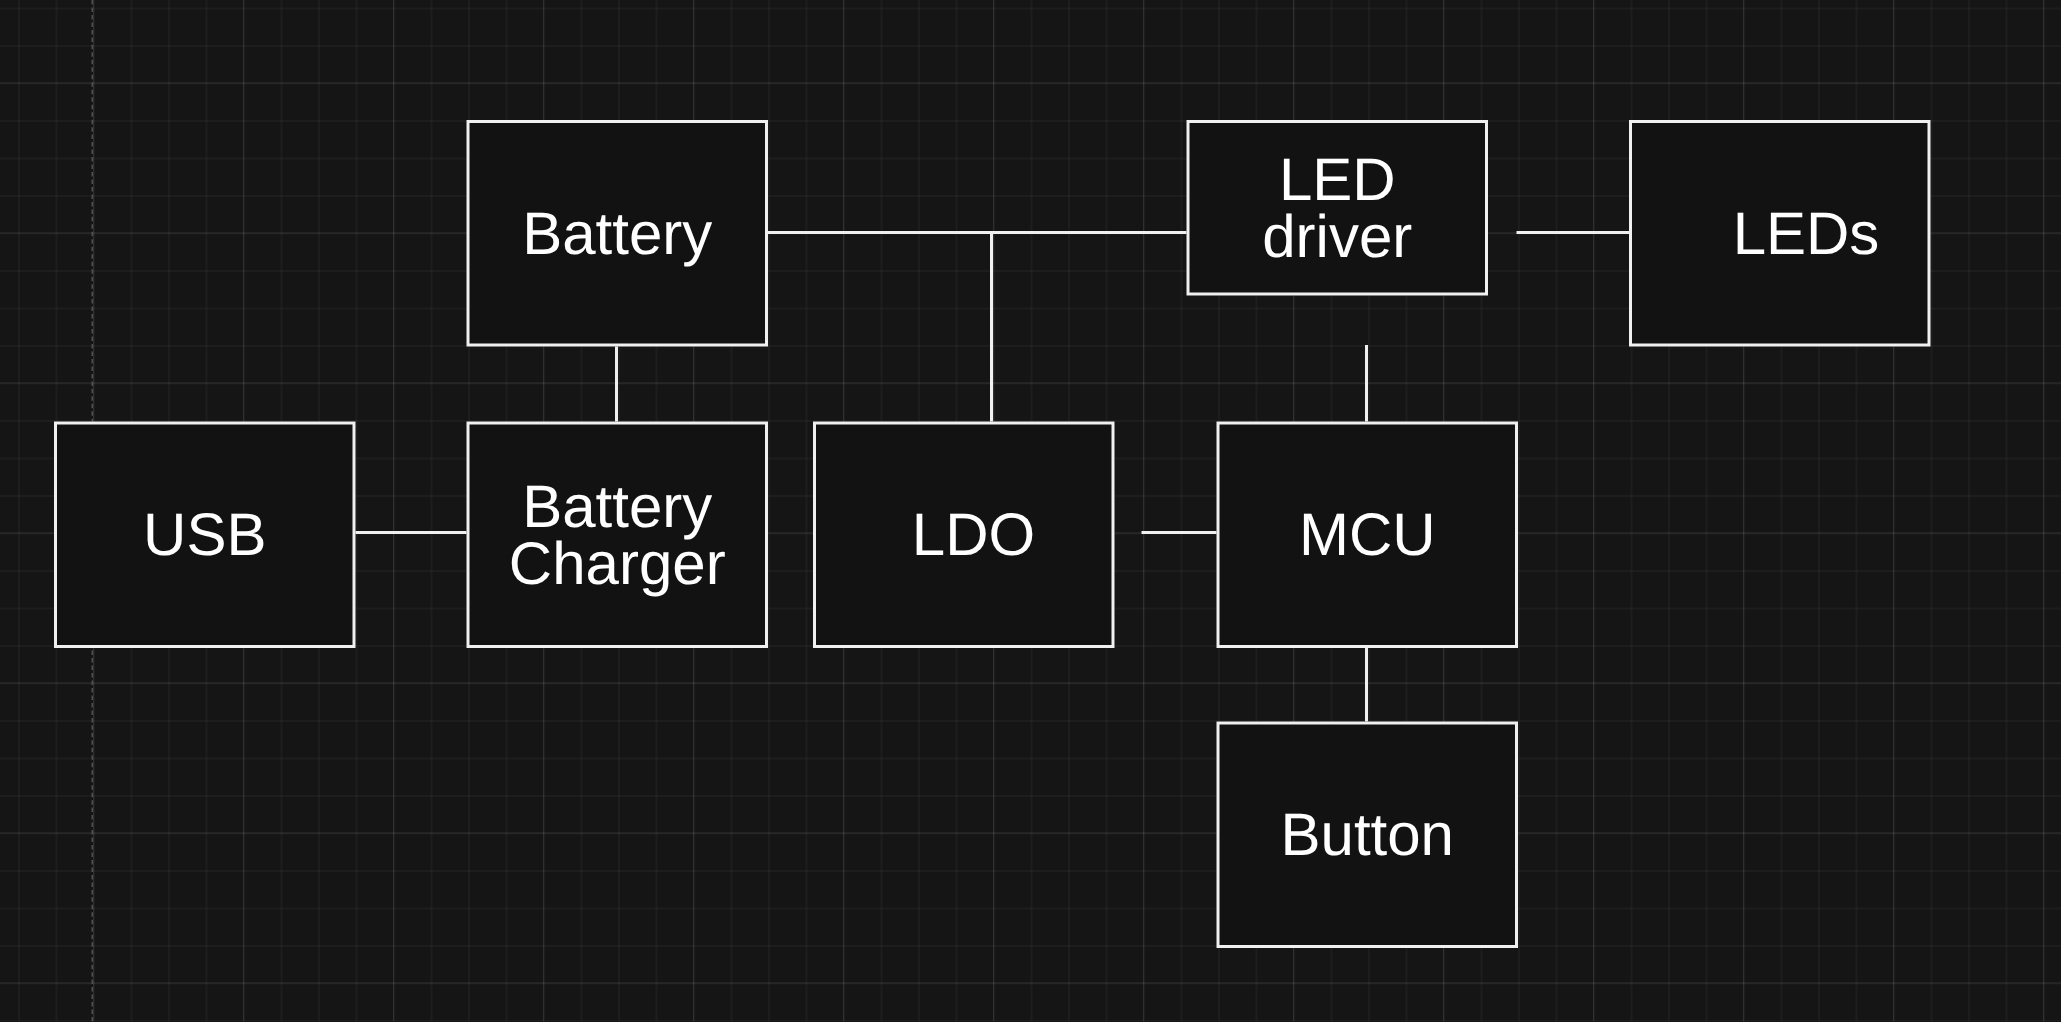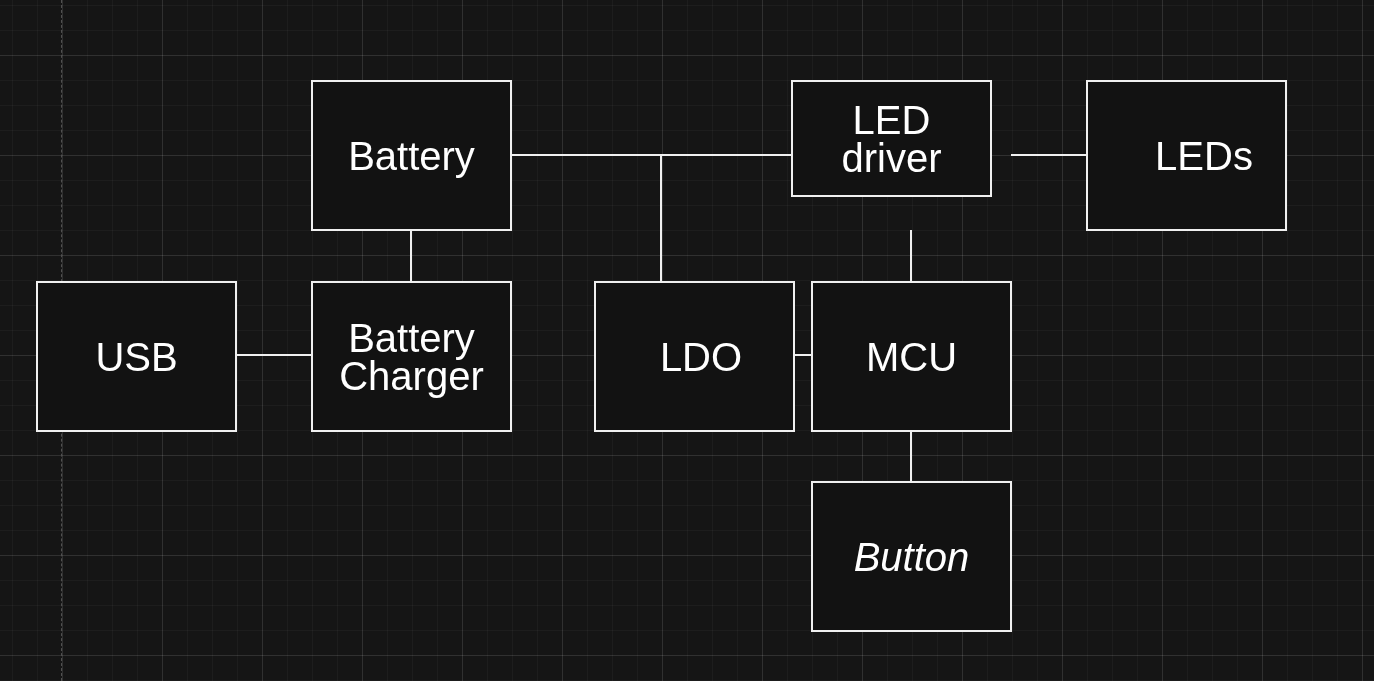--- a/index.html
+++ b/index.html
@@ -74,28 +74,28 @@
     <div class="edge" style="left: 1011px; top: 154px; width: 76px; height: 2px;"></div>
     <div class="node" style="left: 311px; top: 80px; width: 201px; height: 151px;">
       <span class="node-label">Battery</span>
     </div>
     <div class="node" style="left: 36px; top: 281px; width: 201px; height: 151px;">
       <span class="node-label">USB</span>
     </div>
     <div class="node" style="left: 311px; top: 281px; width: 201px; height: 151px; align-items: center;">
       <span class="node-label">Battery Charger</span>
     </div>
-    <div class="node" style="left: 594px; top: 281px; width: 201px; height: 151px; padding-left: 13px;">
+    <div class="node" style="left: 542px; top: 281px; width: 201px; height: 151px; padding-left: 13px;">
       <span class="node-label">LDO</span>
     </div>
     <div class="node" style="left: 811px; top: 281px; width: 201px; height: 151px;">
       <span class="node-label">MCU</span>
     </div>
     <div class="node" style="left: 791px; top: 80px; width: 201px; height: 117px;">
       <span class="node-label">LED driver</span>
     </div>
     <div class="node" style="left: 1086px; top: 80px; width: 201px; height: 151px; padding-left: 35px;">
       <span class="node-label">LEDs</span>
     </div>
-    <div class="node" style="left: 811px; top: 481px; width: 201px; height: 151px; font-style: italic;">
+    <div class="node" style="left: 811px; top: 481px; width: 201px; height: 151px;">
       <span class="node-label">Button</span>
     </div>
   </div>
 
 </body></html>

